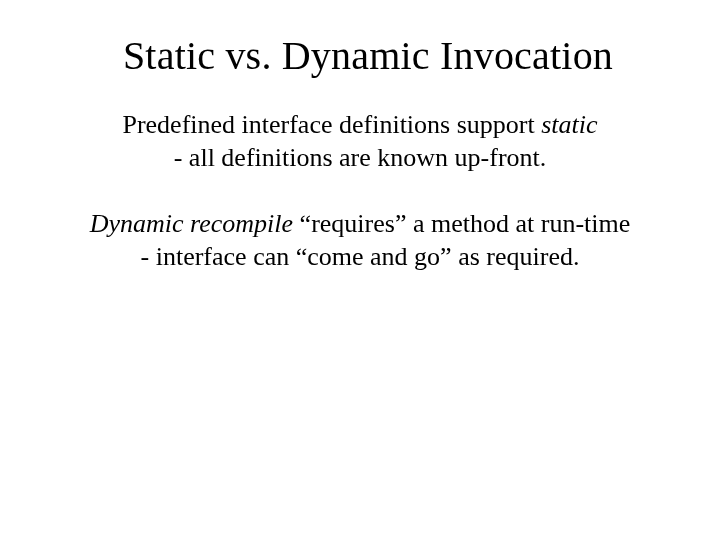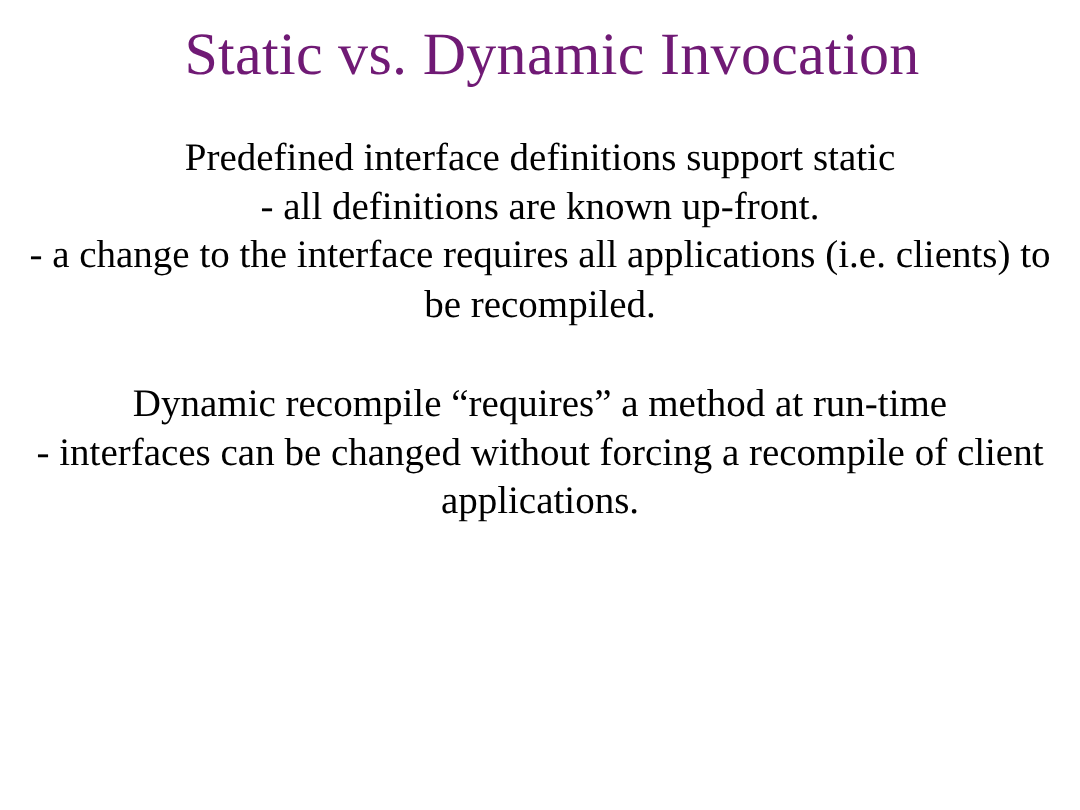--- a/index.html
+++ b/index.html
@@ -13,54 +13,53 @@
   }
   .slide {
     width: 720px;
     height: 540px;
     position: relative;
     box-sizing: border-box;
   }
   .title {
     font-size: 40px;
     text-align: center;
-    padding-top: 12px;
+    padding-top: 32px;
     font-weight: normal;
-    color: #701a75;
+    color: #000000;
     letter-spacing: 0.2px;
     margin-left: 16px;
   }
   .block {
     font-size: 26px;
     text-align: center;
     line-height: 1.25;
     margin: 0 auto;
     width: 700px;
     color: #000000;
   }
   .block1 { margin-top: 30px; }
   .block2 { margin-top: 34px; }
-  .italic { }
+  .italic { font-style: italic; }
   .line { display: block; }
 </style>
 </head>
 <body>
 
 <div class="slide">
 
   <div class="title">Static vs. Dynamic Invocation</div>
 
   <div class="block block1">
     <span class="line">
       <span>Predefined interface definitions support </span><span class="italic">static</span>
     </span>
     <span class="line">-  all definitions are known up-front.</span>
-    <span class="line">-  a change to the interface requires all applications (i.e. clients) to be recompiled.</span>
   </div>
 
   <div class="block block2">
     <span class="line">
       <span class="italic">Dynamic recompile</span><span> “requires” a method at run-time</span>
     </span>
-    <span class="line">-  interfaces can be changed without forcing a recompile of client applications.</span>
+    <span class="line">-  interface can “come and go” as required.</span>
   </div>
 
 </div>
 
 </body></html>

